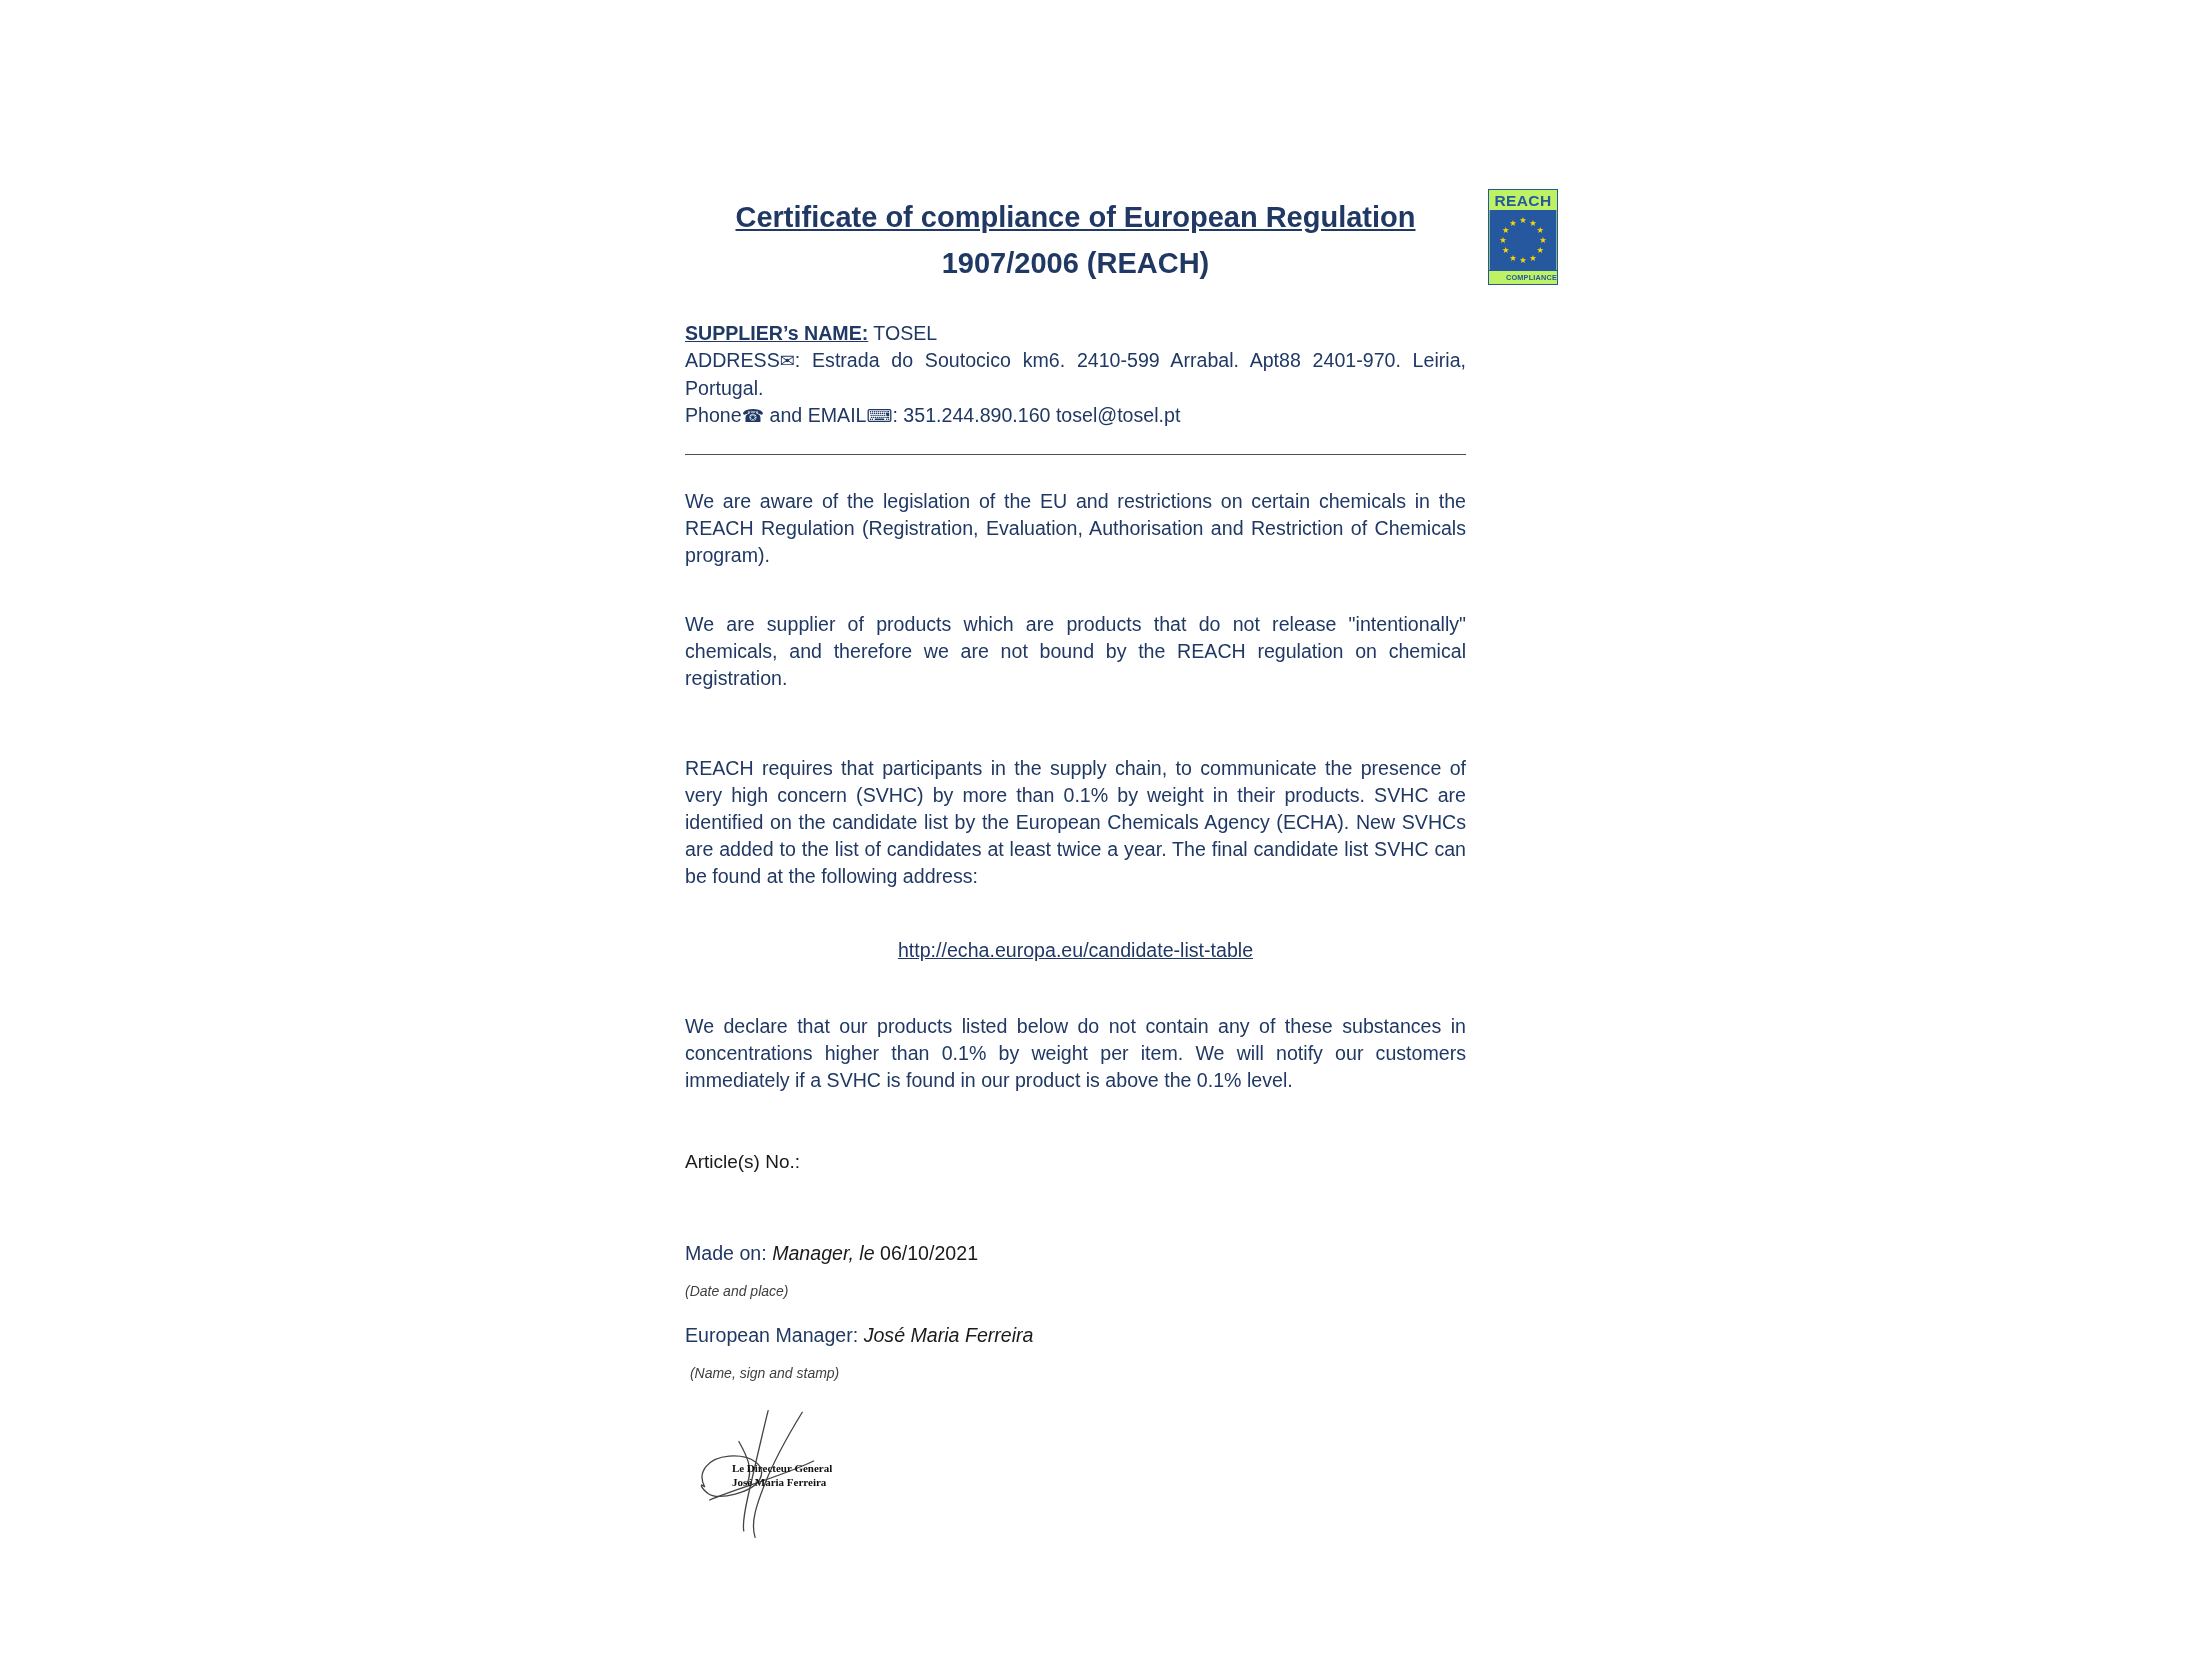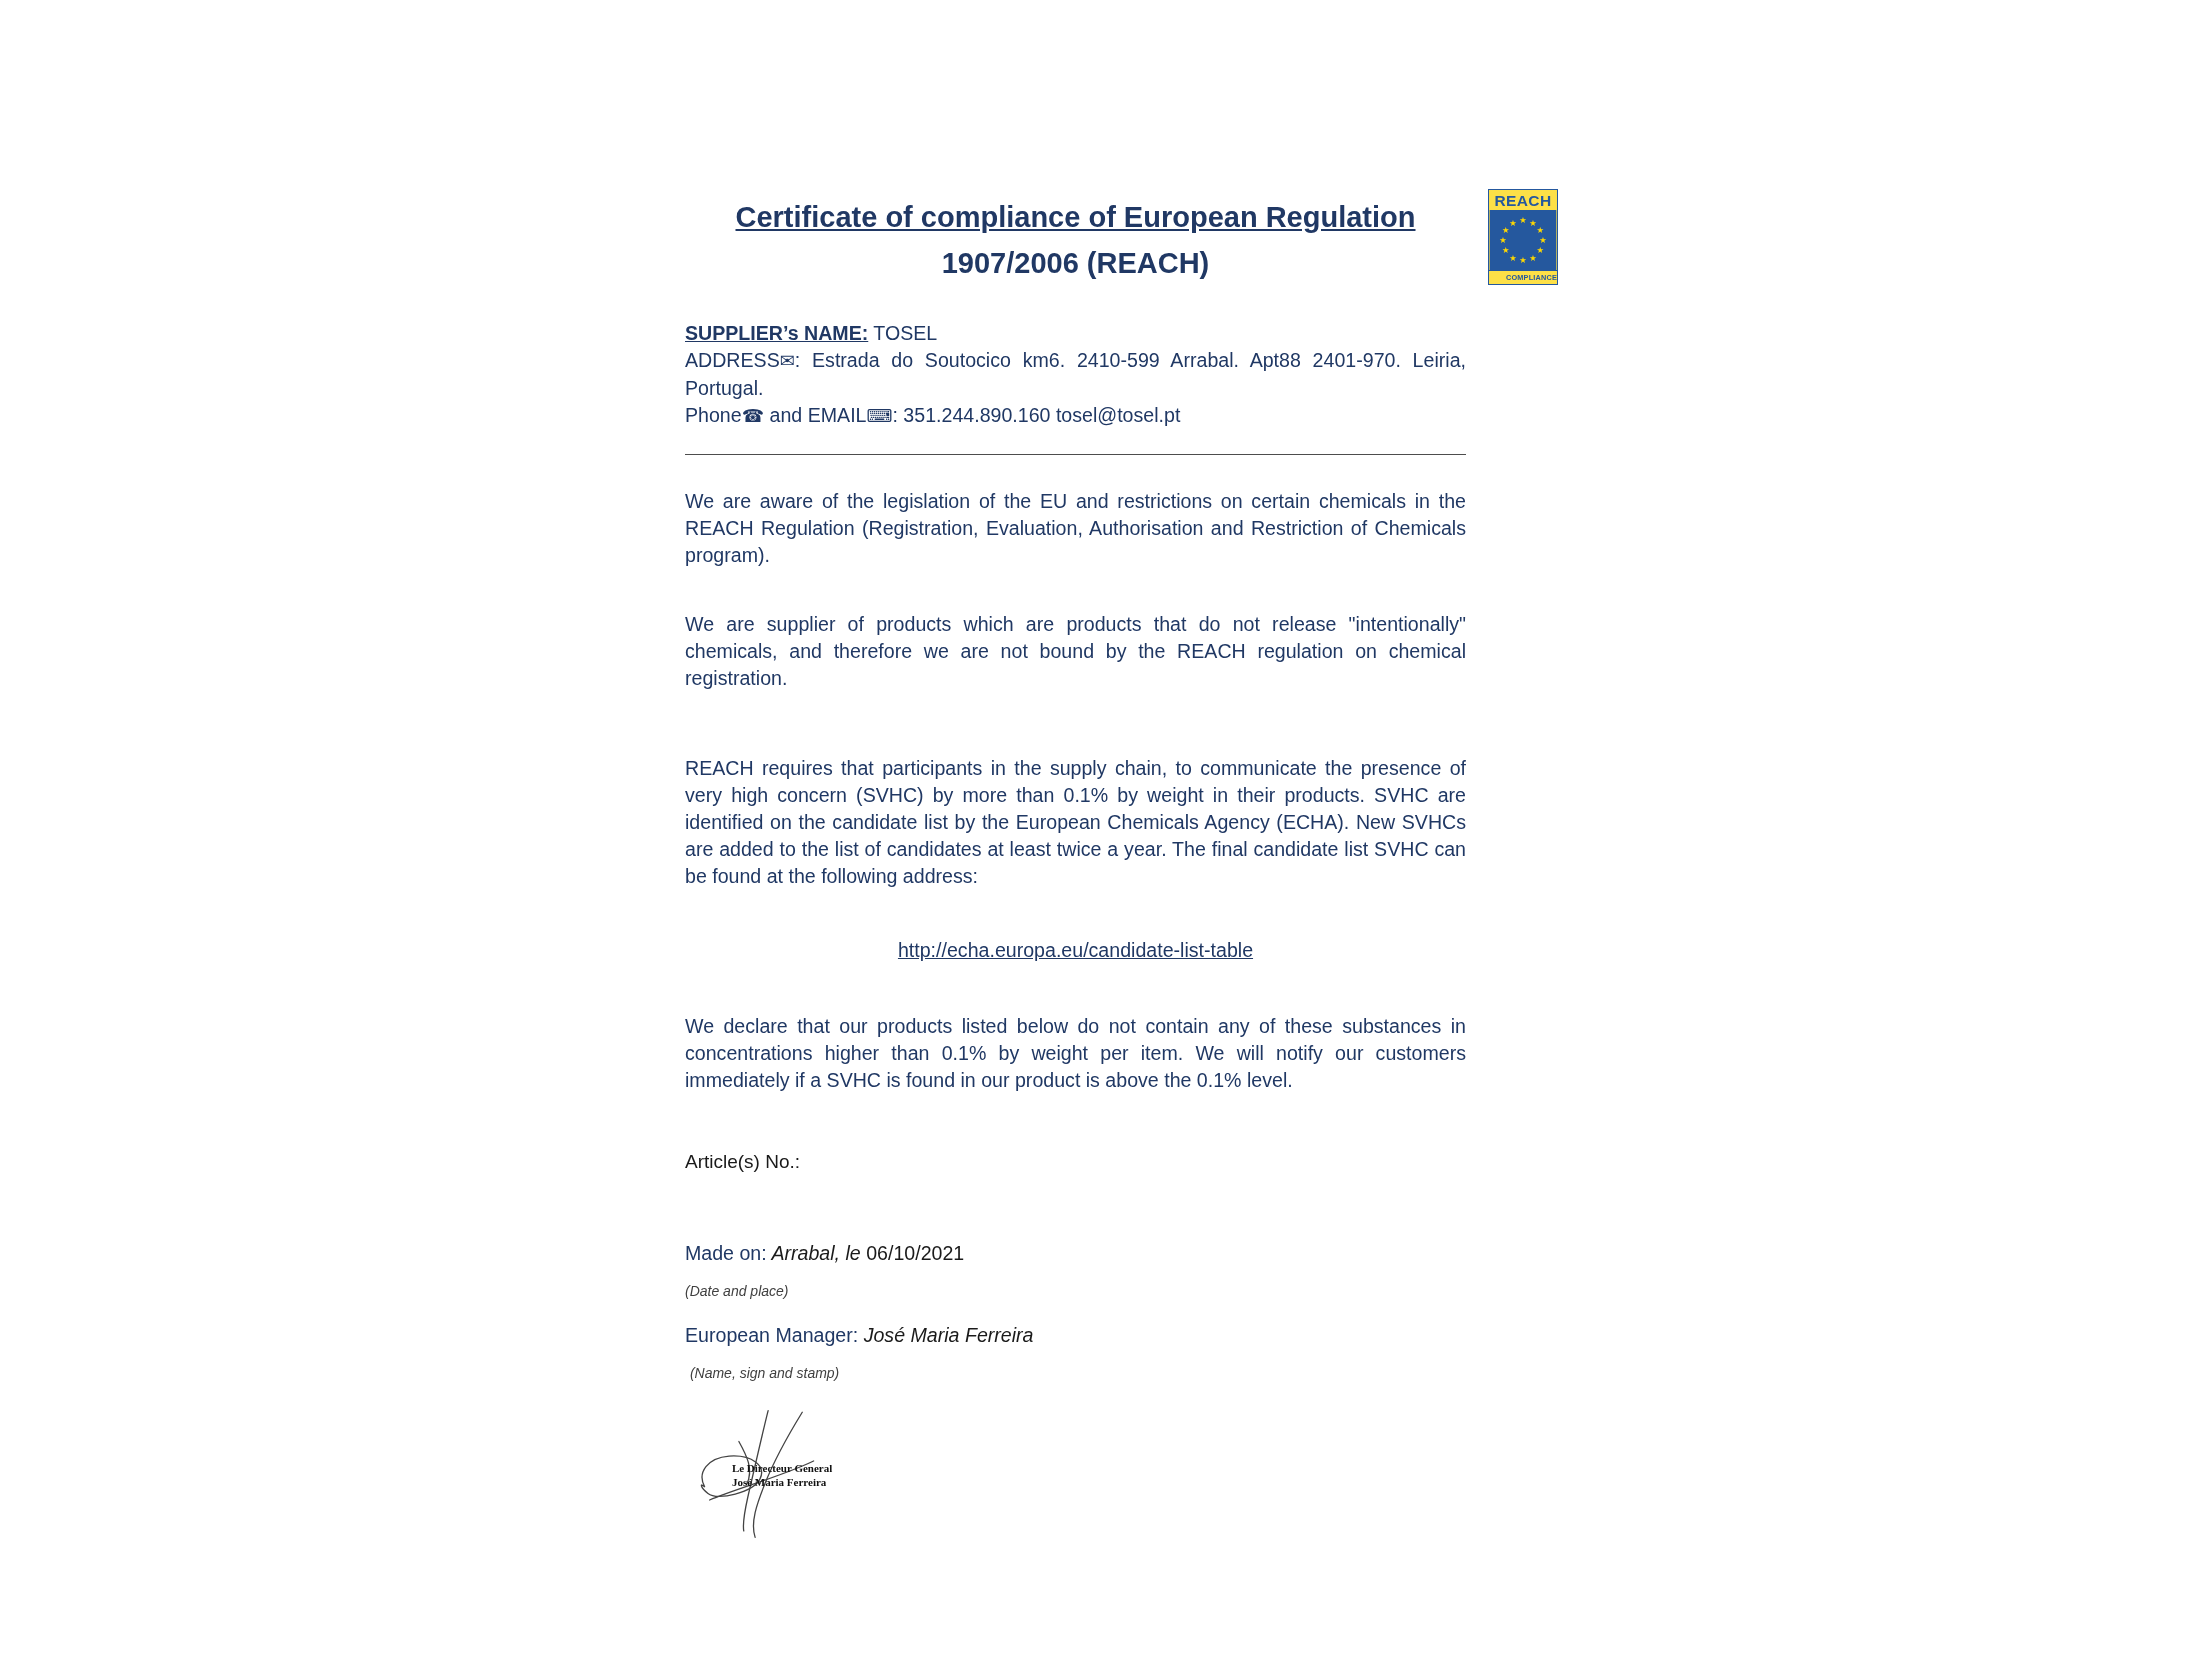--- a/index.html
+++ b/index.html
@@ -103,21 +103,21 @@
     white-space: nowrap;
   }
 
   
   .logo {
     position: absolute;
     left: 1488px;
     top: 189px;
     width: 70px;
     border: 1.6px solid #25589e;
-    background: #fde047;
+    background: #bef264;
     box-sizing: border-box;
   }
   .logo-top {
     color: #25589e;
     font-weight: bold;
     font-size: 15.5px;
     line-height: 18px;
     text-align: center;
     padding: 1.6px 0 0.8px;
     letter-spacing: 0.4px;
@@ -183,21 +183,21 @@
     <p class="para mb-l">REACH requires that participants in the supply chain, to communicate the presence of very high concern (SVHC) by more than 0.1% by weight in their products. SVHC are identified on the candidate list by the European Chemicals Agency (ECHA). New SVHCs are added to the list of candidates at least twice a year. The final candidate list SVHC can be found at the following address:</p>
 
     <div class="link-row">
       <a href="#">http://echa.europa.eu/candidate-list-table</a>
     </div>
 
     <p class="para" style="margin-bottom:54px;">We declare that our products listed below do not contain any of these substances in concentrations higher than 0.1% by weight per item. We will notify our customers immediately if a SVHC is found in our product is above the 0.1% level.</p>
 
     <p class="articles">Article(s) No.:</p>
 
-    <p class="made-on"><span class="b-navy">Made on:</span><span class="dark it"> Arrabal, le </span><span class="dark">06/10/2021</span></p>
+    <p class="made-on"><span class="b-navy">Made on:</span><span class="dark it"> Manager, le </span><span class="dark">06/10/2021</span></p>
     <p class="small-note">(Date and place)</p>
 
     <p class="manager"><span class="b-navy">European Manager:</span><span class="dark it"> José Maria Ferreira</span></p>
     <p class="small-note note2">(Name, sign and stamp)</p>
 
     <div class="signature">
       <svg viewBox="0 0 172 160" width="140" height="130" xmlns="http://www.w3.org/2000/svg">
         <g fill="none" stroke="#2f2f2f" stroke-width="1.6" stroke-linecap="round" opacity="0.9">
           <path d="M138,4 C122,30 104,62 92,92 C82,117 74,140 80,158"></path>
           <path d="M96,2 C88,34 80,70 72,104 C68,122 64,138 66,150"></path>

